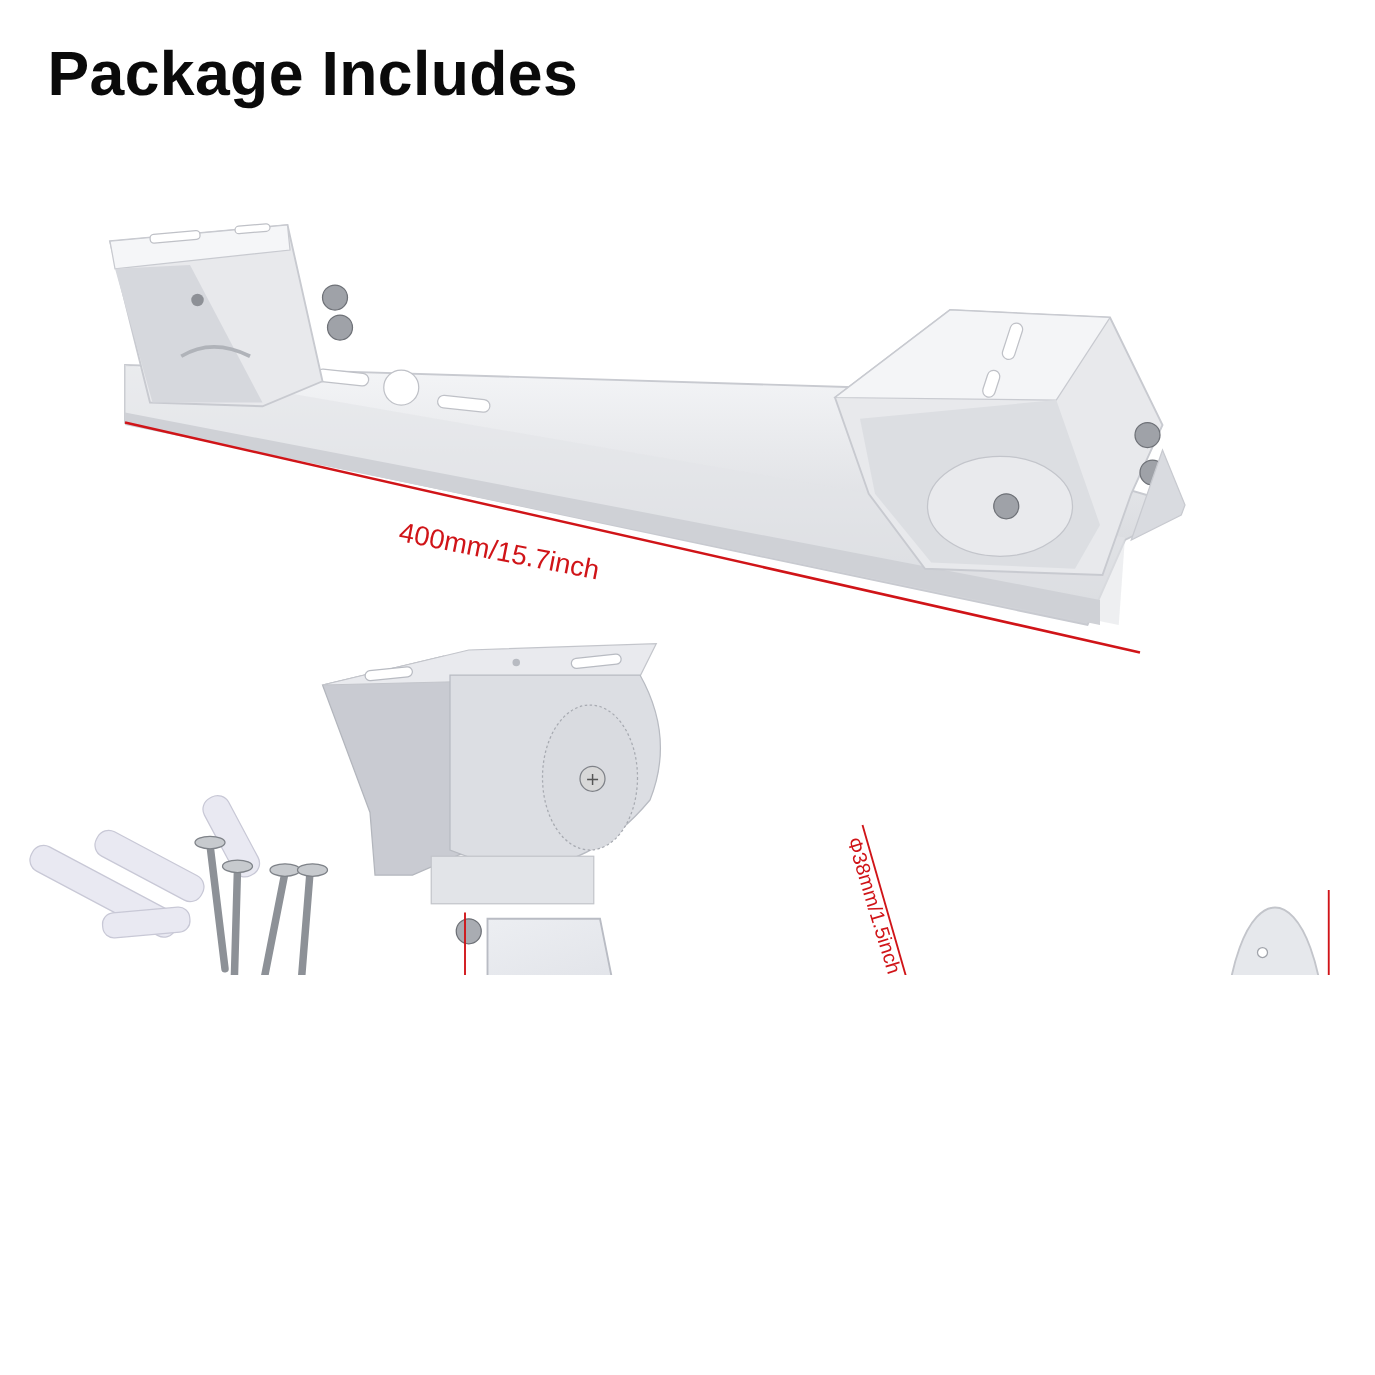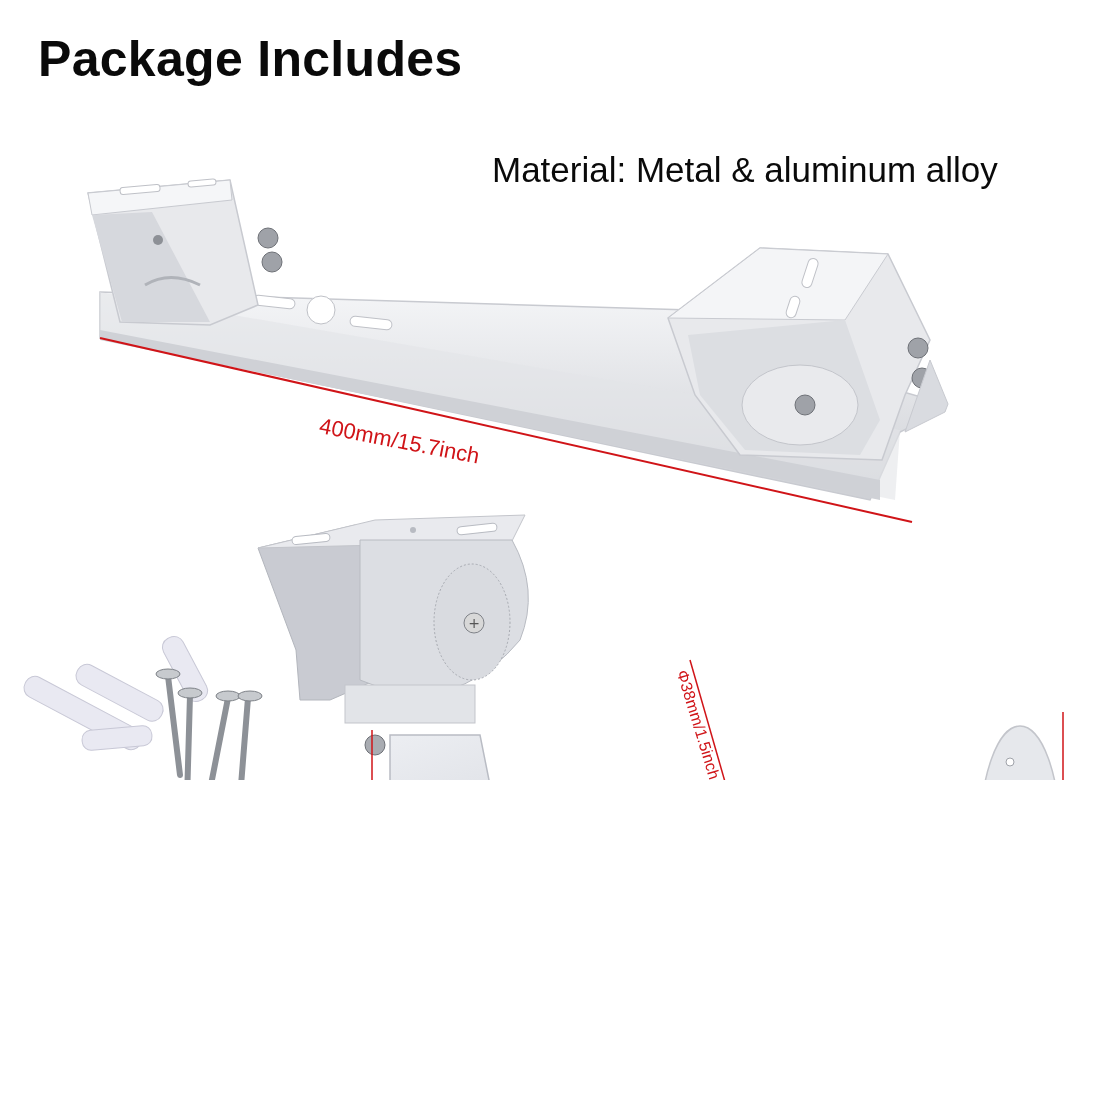--- a/index.html
+++ b/index.html
@@ -35,21 +35,20 @@
     transform: rotate(73deg); transform-origin: left top;
   }
   svg.art { position: absolute; left: 0; top: 0; }
 </style>
 </head>
 <body>
 
 <div class="canvas">
 
   <div class="title">Package Includes</div>
-  <div class="material">Material: Metal &amp; aluminum alloy</div>
 
   <svg class="art" width="1100" height="1100" viewBox="0 0 1100 1100">
     <defs>
       <linearGradient id="metalG" x1="0" y1="0" x2="0" y2="1">
         <stop offset="0" stop-color="#f4f5f7"></stop>
         <stop offset="1" stop-color="#cfd1d6"></stop>
       </linearGradient>
       <linearGradient id="tubeG" x1="0" y1="0" x2="1" y2="1">
         <stop offset="0" stop-color="#eceef2"></stop>
         <stop offset="0.5" stop-color="#d3d5dc"></stop>

